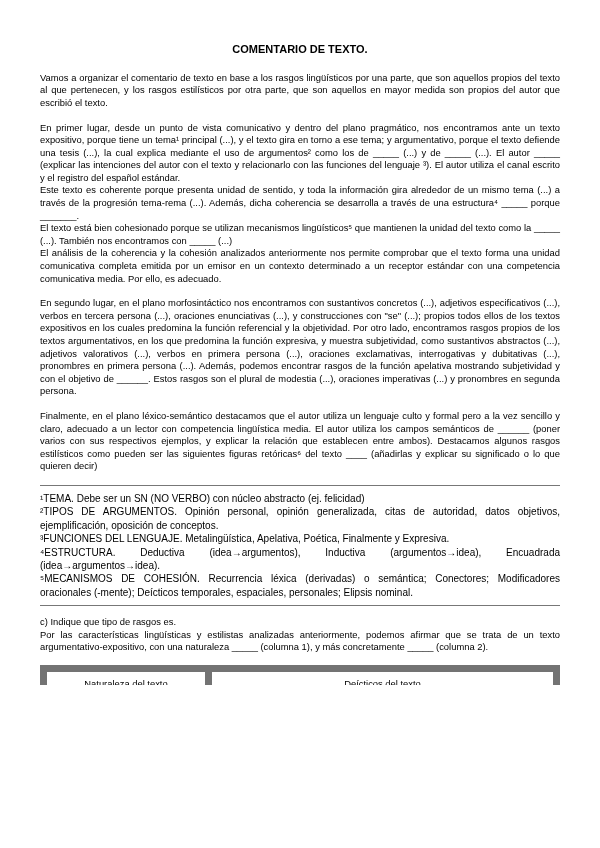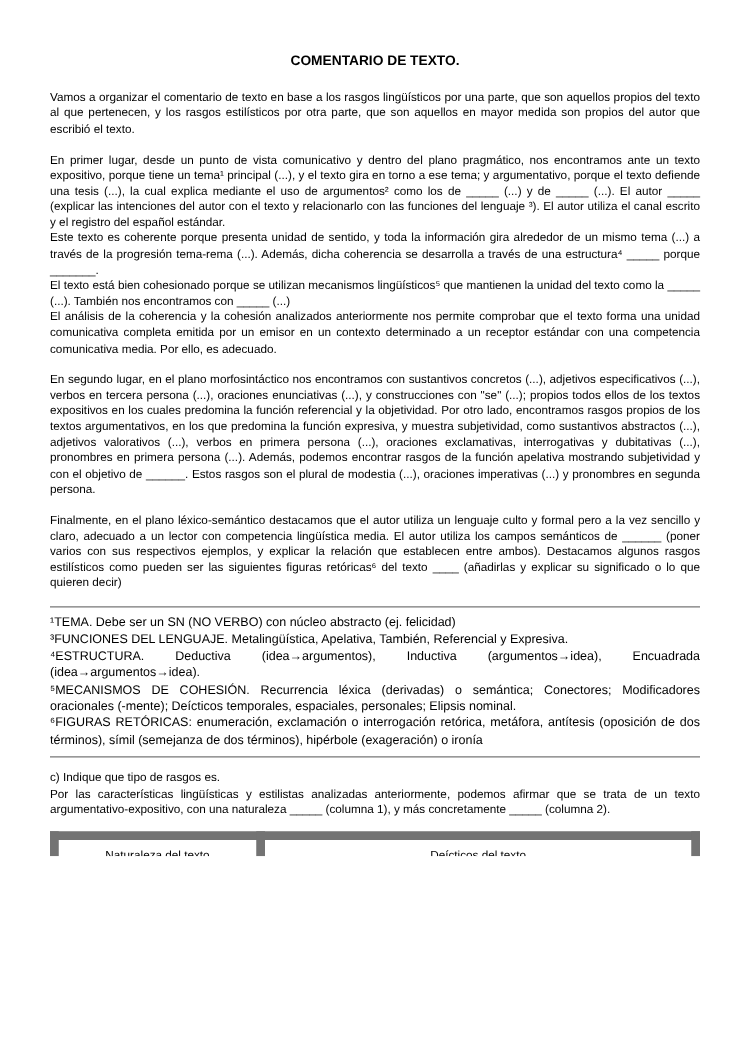--- a/index.html
+++ b/index.html
@@ -75,24 +75,24 @@
   <p class="para">El texto está bien cohesionado porque se utilizan mecanismos lingüísticos⁵ que mantienen la unidad del texto como la _____ (...). También nos encontramos con _____ (...)</p>
   <p class="para mb">El análisis de la coherencia y la cohesión analizados anteriormente nos permite comprobar que el texto forma una unidad comunicativa completa emitida por un emisor en un contexto determinado a un receptor estándar con una competencia comunicativa media. Por ello, es adecuado.</p>
 
   <p class="para mb">En segundo lugar, en el plano morfosintáctico nos encontramos con sustantivos concretos (...), adjetivos especificativos (...), verbos en tercera persona (...), oraciones enunciativas (...), y construcciones con "se" (...); propios todos ellos de los textos expositivos en los cuales predomina la función referencial y la objetividad. Por otro lado, encontramos rasgos propios de los textos argumentativos, en los que predomina la función expresiva, y muestra subjetividad, como sustantivos abstractos (...), adjetivos valorativos (...), verbos en primera persona (...), oraciones exclamativas, interrogativas y dubitativas (...), pronombres en primera persona (...). Además, podemos encontrar rasgos de la función apelativa mostrando subjetividad y con el objetivo de ______. Estos rasgos son el plural de modestia (...), oraciones imperativas (...) y pronombres en segunda persona.</p>
 
   <p class="para mb">Finalmente, en el plano léxico-semántico destacamos que el autor utiliza un lenguaje culto y formal pero a la vez sencillo y claro, adecuado a un lector con competencia lingüística media. El autor utiliza los campos semánticos de ______ (poner varios con sus respectivos ejemplos, y explicar la relación que establecen entre ambos). Destacamos algunos rasgos estilísticos como pueden ser las siguientes figuras retóricas⁶ del texto ____ (añadirlas y explicar su significado o lo que quieren decir)</p>
 
   <div>
     <hr class="fn-rule">
     <p class="footnote">¹TEMA. Debe ser un SN (NO VERBO) con núcleo abstracto (ej. felicidad)</p>
-    <p class="footnote">³FUNCIONES DEL LENGUAJE. Metalingüística, Apelativa, También, Referencial y Expresiva.</p>
+    <p class="footnote">²TIPOS DE ARGUMENTOS. Opinión personal, opinión generalizada, citas de autoridad, datos objetivos, ejemplificación, oposición de conceptos.</p>
+    <p class="footnote">³FUNCIONES DEL LENGUAJE. Metalingüística, Apelativa, Poética, Finalmente y Expresiva.</p>
     <p class="footnote">⁴ESTRUCTURA. Deductiva (idea→argumentos), Inductiva (argumentos→idea), Encuadrada (idea→argumentos→idea).</p>
     <p class="footnote">⁵MECANISMOS DE COHESIÓN. Recurrencia léxica (derivadas) o semántica; Conectores; Modificadores oracionales (-mente); Deícticos temporales, espaciales, personales; Elipsis nominal.</p>
-    <p class="footnote">⁶FIGURAS RETÓRICAS: enumeración, exclamación o interrogación retórica, metáfora, antítesis (oposición de dos términos), símil (semejanza de dos términos), hipérbole (exageración) o ironía</p>
     <hr class="fn-rule bottom">
   </div>
 
   <p class="para section-c-heading">c) Indique que tipo de rasgos es.</p>
   <p class="para">Por las características lingüísticas y estilistas analizadas anteriormente, podemos afirmar que se trata de un texto argumentativo-expositivo, con una naturaleza _____ (columna 1), y más concretamente _____ (columna 2).</p>
 
   <table class="type-table">
     <thead>
       <tr>
         <th class="col-nature">Naturaleza del texto</th>

